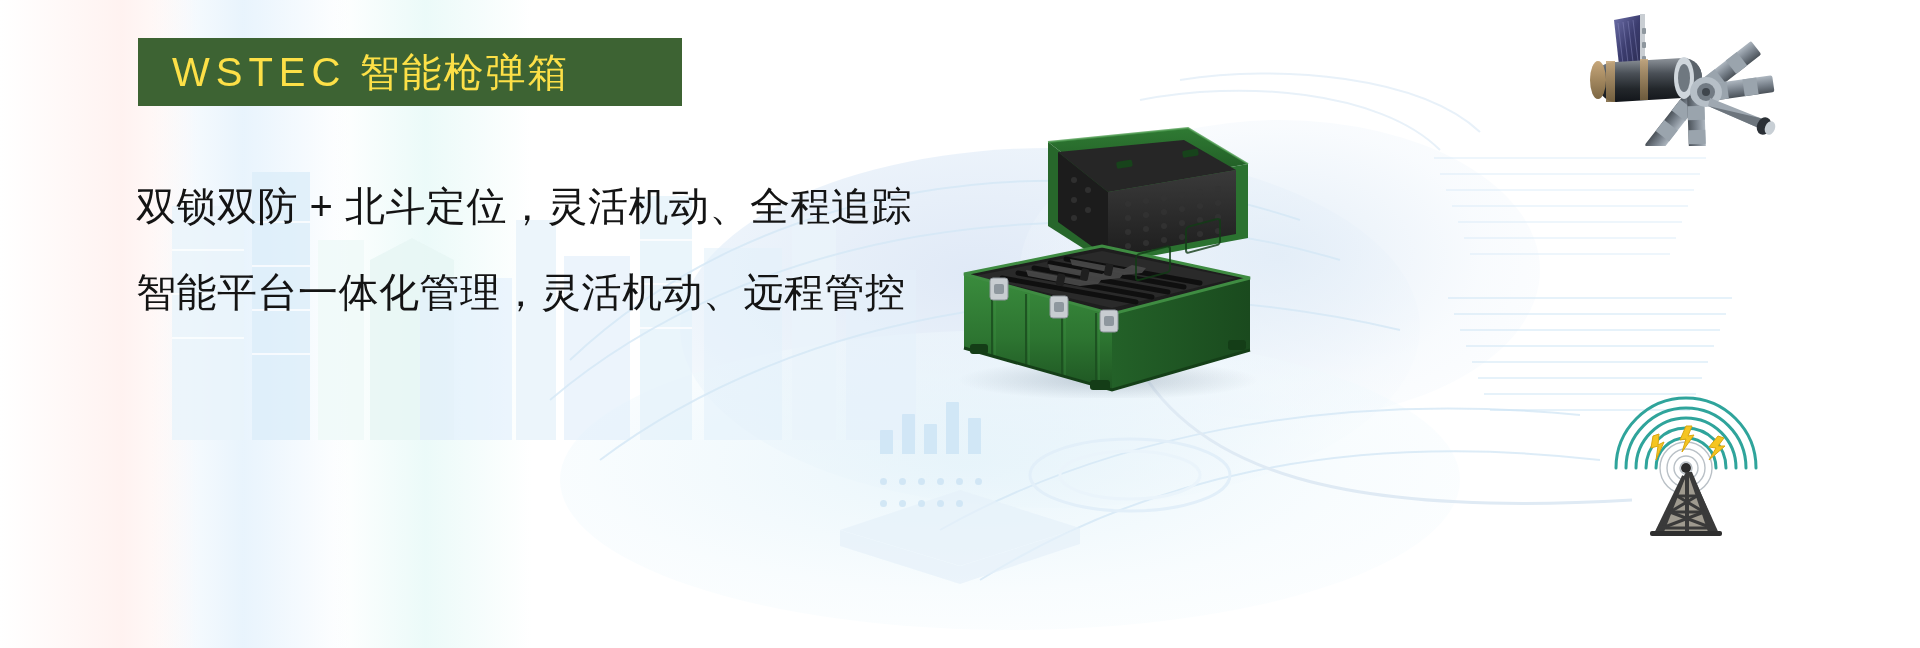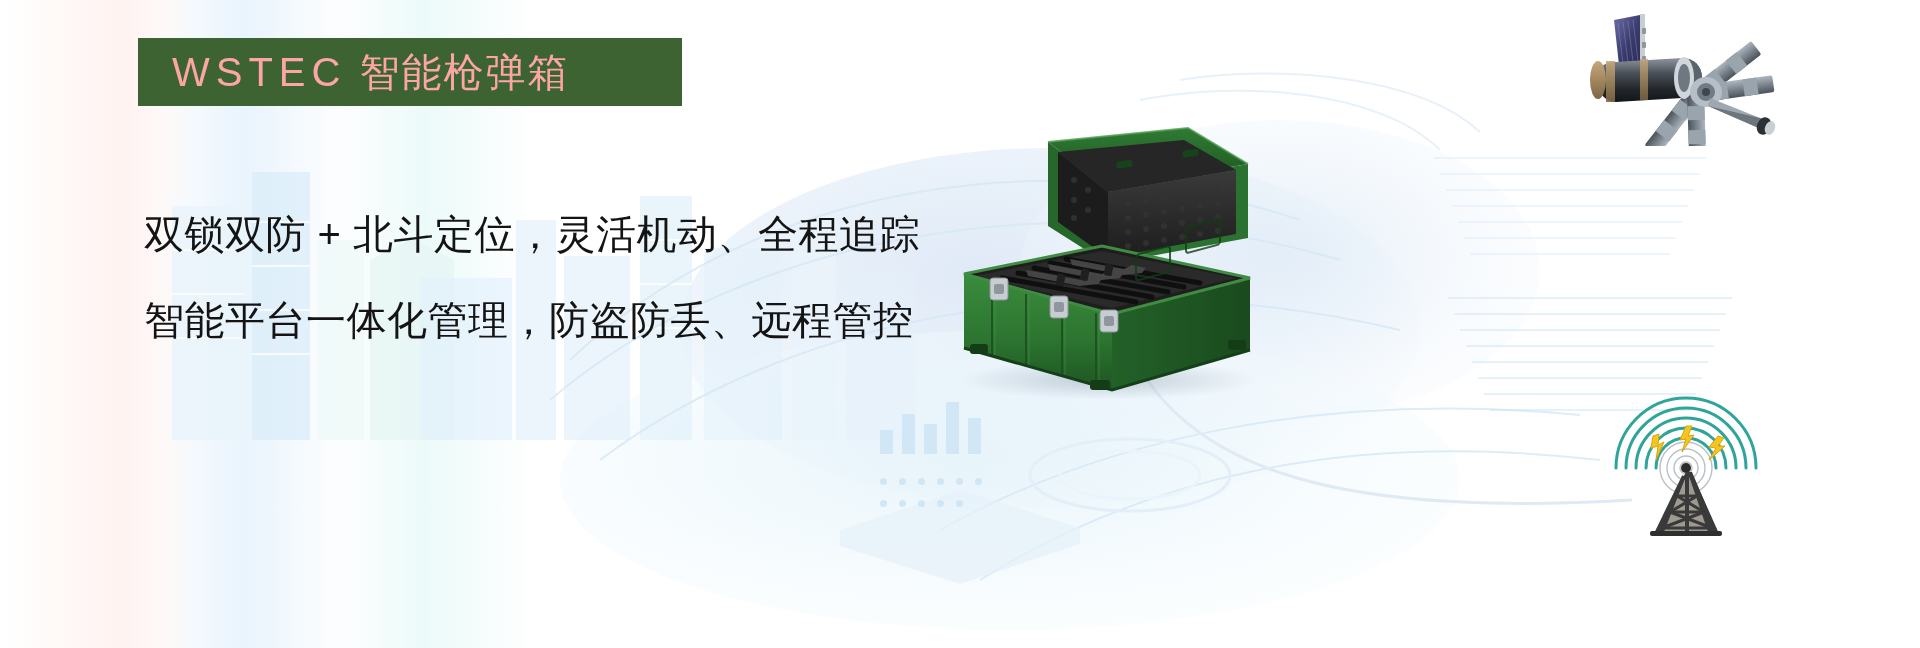--- a/index.html
+++ b/index.html
@@ -55,31 +55,31 @@
   
   .title-banner {
     position:absolute; left:138px; top:38px;
     width:544px; height:68px;
     background:#3d6333;
     display:flex; align-items:center;
     padding-left:34px;
     z-index:8;
   }
   .title-text {
-    color:#fca5a5;
+    color:#fde047;
     font-size:40px;
     letter-spacing:2px;
     line-height:1;
     white-space:nowrap;
     font-weight:400;
   }
   .title-text .lat { letter-spacing:6px; }
 
   
-  .features { position:absolute; left:144px; top:186px; z-index:8;margin-top:28px; }
+  .features { position:absolute; left:136px; top:186px; z-index:8; }
   .feature-line {
     color:#141414;
     font-size:40px;
     line-height:1;
     letter-spacing:.5px;
     margin-bottom:46px;
     white-space:nowrap;
     font-weight:500;
   }
   .feature-line:last-child { margin-bottom:0; }
@@ -217,21 +217,21 @@
 
   <div class="title-banner">
     <div class="title-text">
       <span class="lat">WSTEC</span>
       <span>智能枪弹箱</span>
     </div>
   </div>
 
   <div class="features">
     <div class="feature-line">双锁双防 + 北斗定位，灵活机动、全程追踪</div>
-    <div class="feature-line">智能平台一体化管理，防盗防丢、远程管控</div>
+    <div class="feature-line">智能平台一体化管理，灵活机动、远程管控</div>
   </div>
 
   <svg class="product" viewBox="0 0 350 280" xmlns="http://www.w3.org/2000/svg">
     <defs>
       <linearGradient id="gCaseFront" x1="0" y1="0" x2="0" y2="1">
         <stop offset="0%" stop-color="#3a8c3d"></stop>
         <stop offset="55%" stop-color="#2d7531"></stop>
         <stop offset="100%" stop-color="#1e5522"></stop>
       </linearGradient>
       <linearGradient id="gCaseSide" x1="0" y1="0" x2="1" y2="0">

